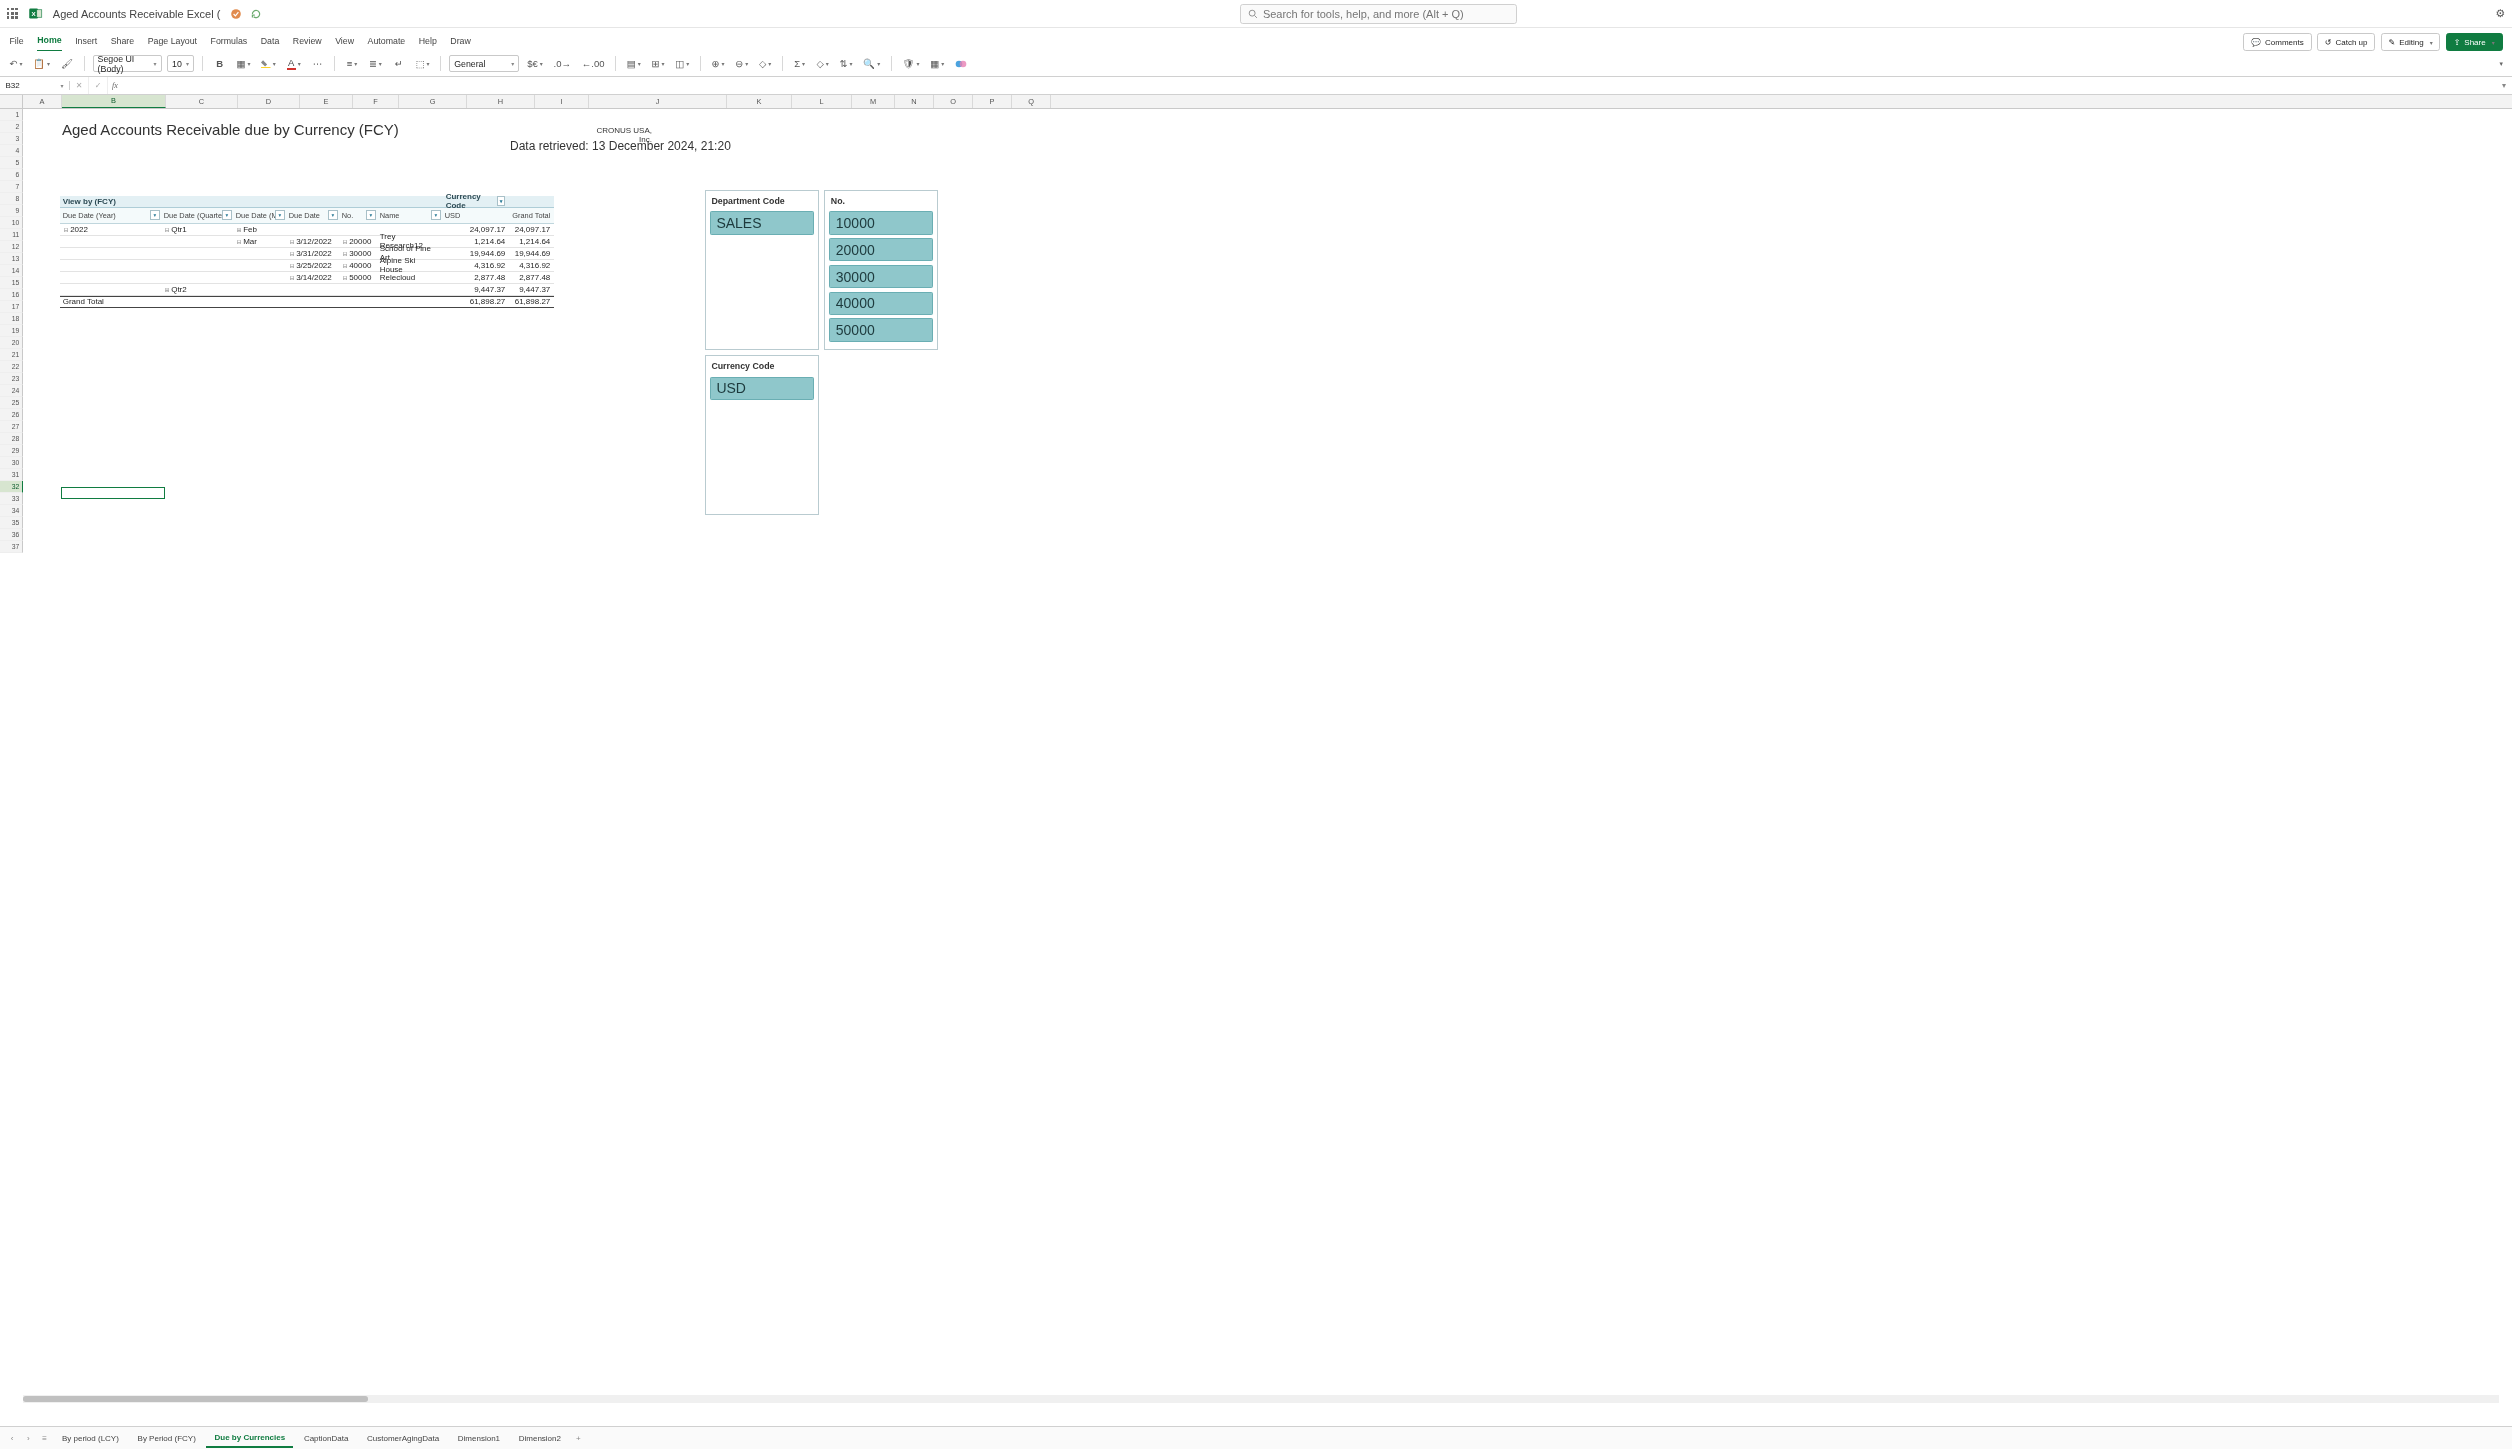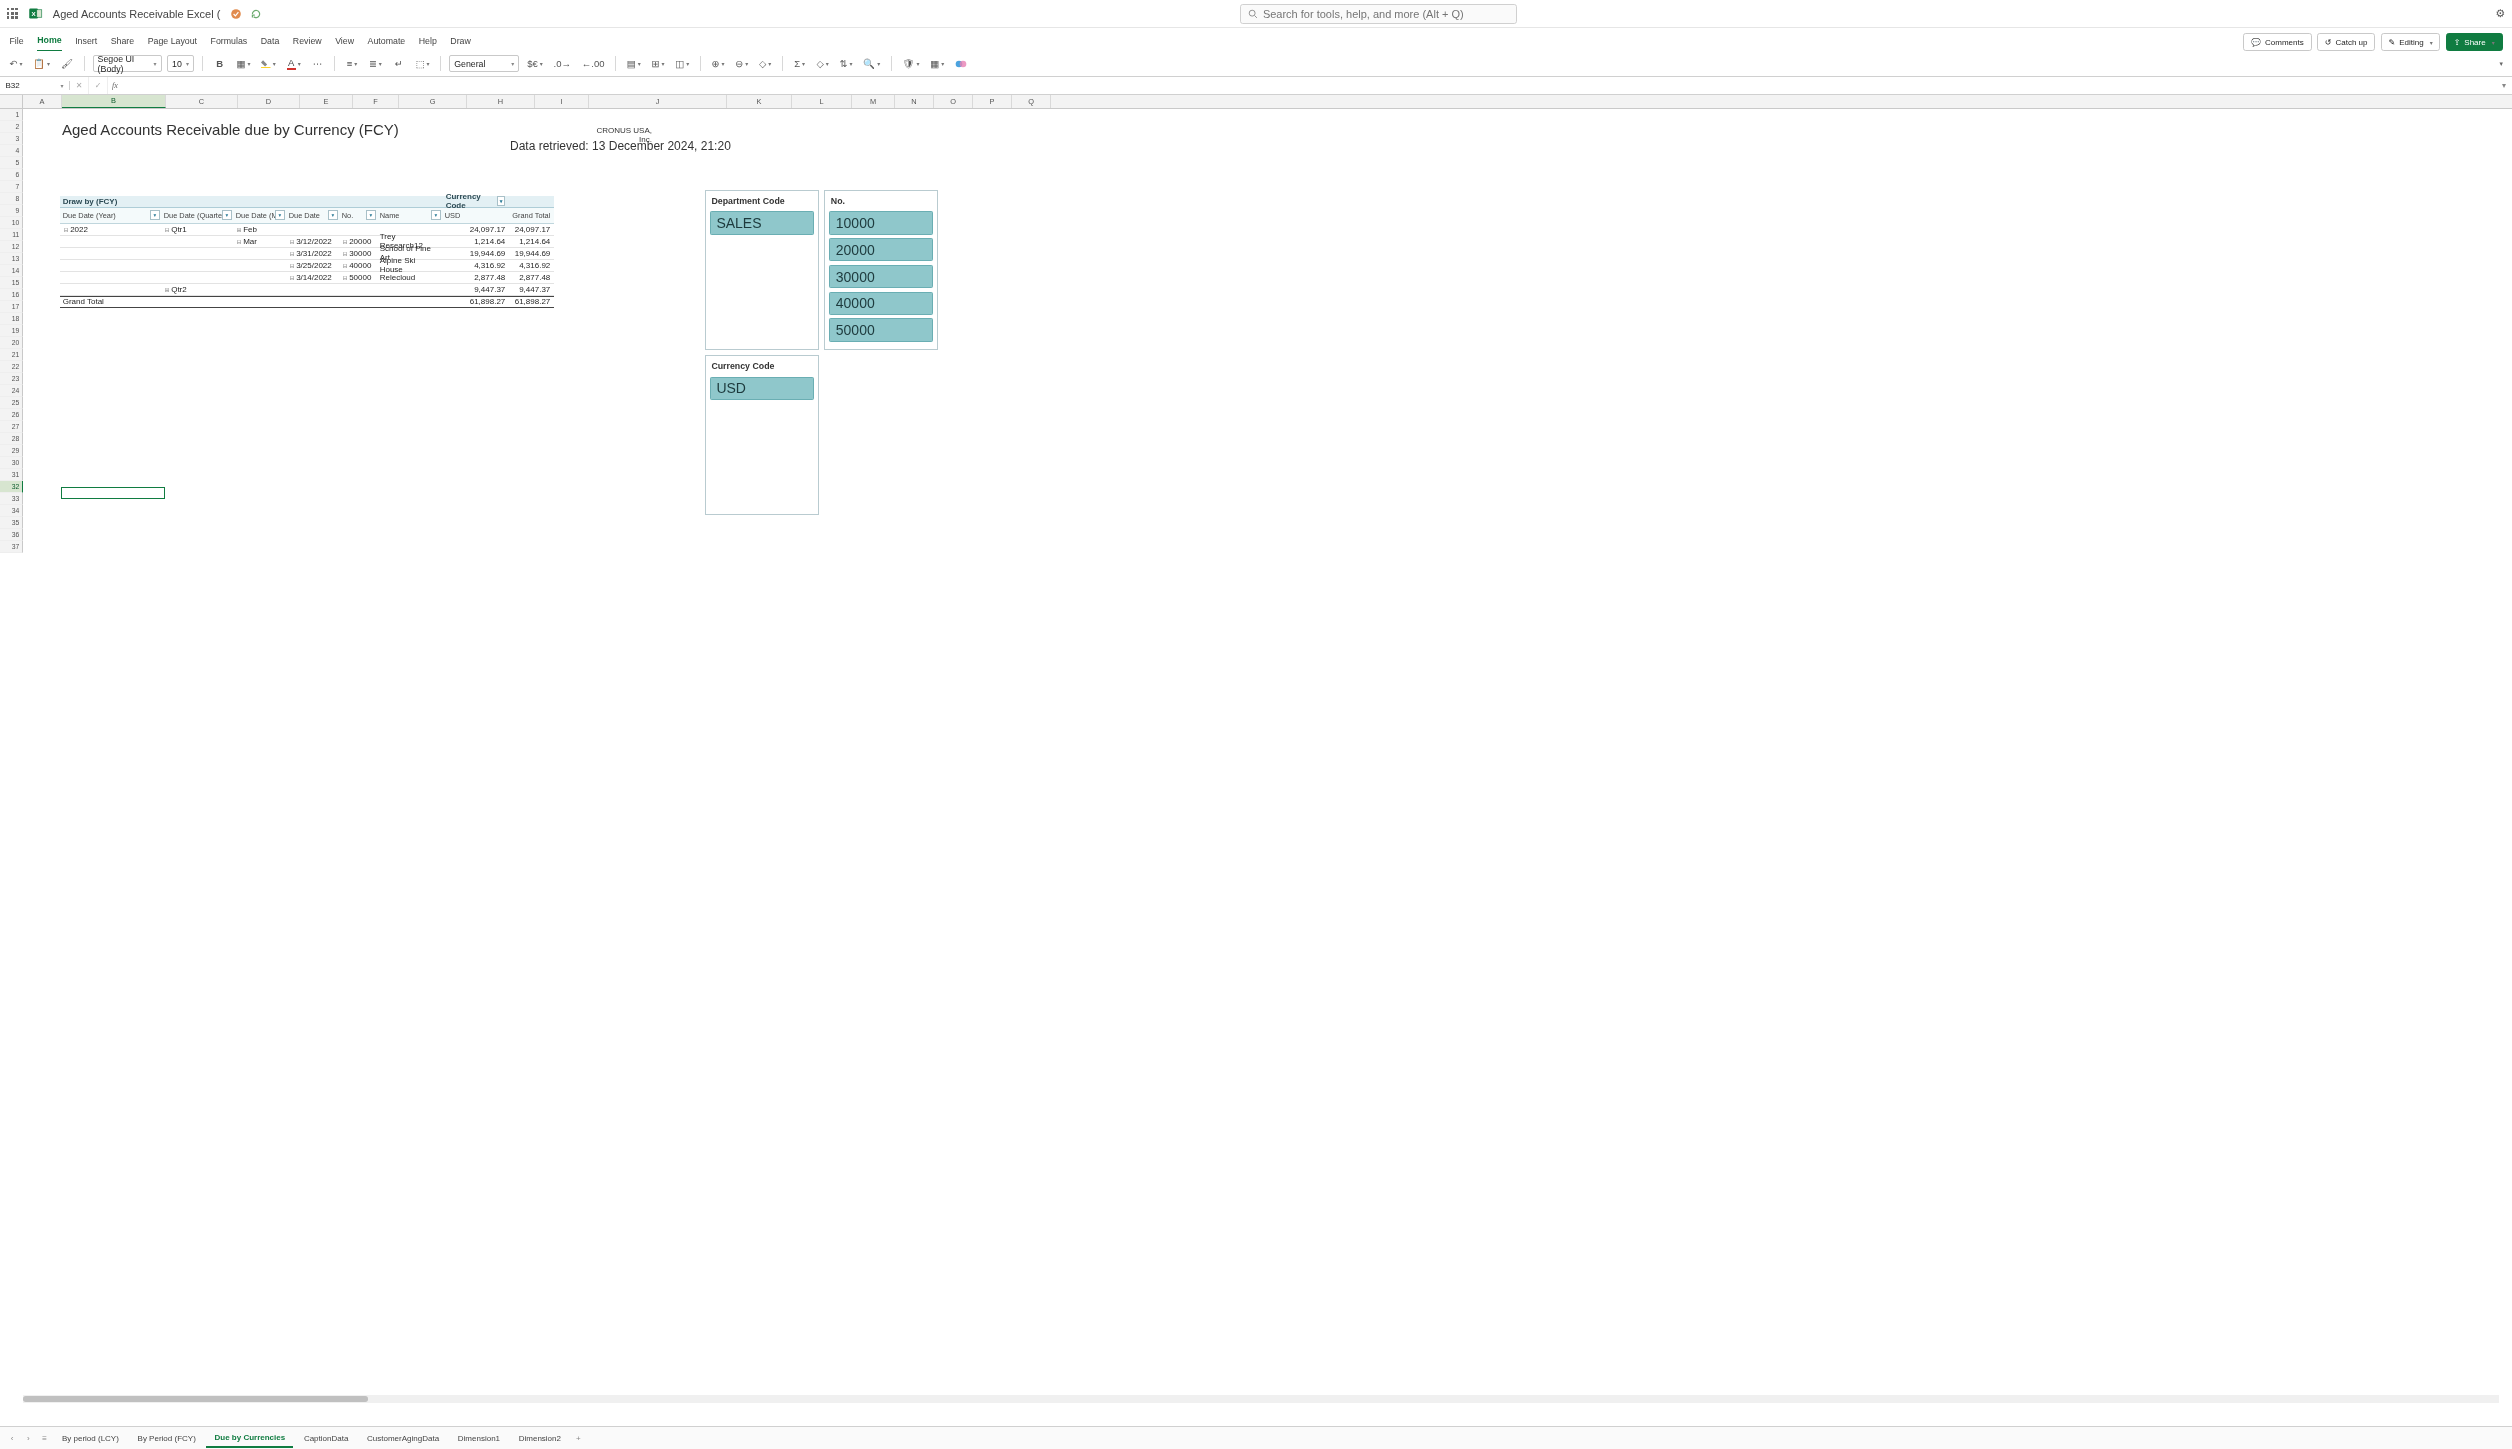--- a/index.html
+++ b/index.html
@@ -386,21 +386,21 @@
       </div>
     </div>
 
   <div class="sheet-content">
     <div class="report-title">Aged Accounts Receivable due by Currency (FCY)</div>
     <div class="company">CRONUS USA, Inc.</div>
     <div class="retrieved">Data retrieved: 13 December 2024, 21:20</div>
 
     <div class="pivot">
       <div class="hdr-row">
-        <div class="col openby">Draw by (FCY)</div>
+        <div class="col openby">View by (FCY)</div>
         <div class="col cc" style="justify-content:flex-end;position:relative">
             <span>Currency Code</span>
             <span class="ddarrow" style="position:static;margin-left:2.7px;width:9.5px;height:9.5px;border:0.7px solid #a8c0c8;background:#fff;display:flex;align-items:center;justify-content:center;font-size:5.4px;color:#2c7b97">▾</span>
           </div>
         <div class="col gt"></div>
       </div>
       <div class="field-row">
         <div class="fh y">
             <span>Due Date (Year)</span>
             <span class="ddarrow">▾</span>

